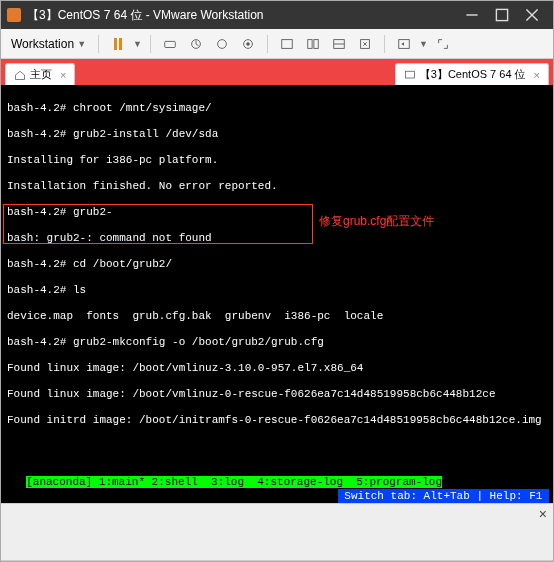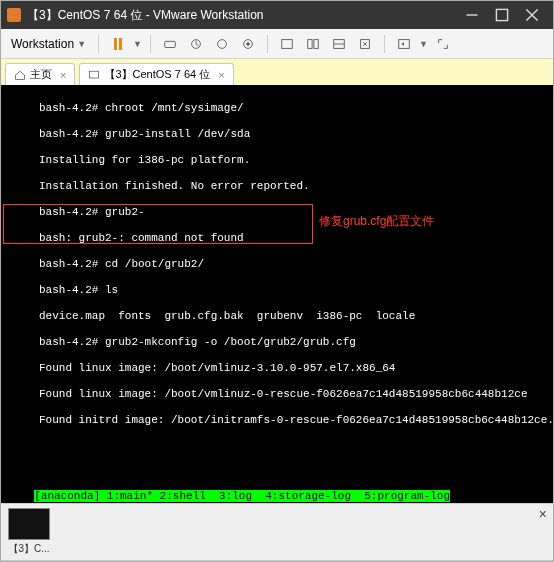--- a/index.html
+++ b/index.html
@@ -7,29 +7,29 @@
   .titlebar { background: #353535; color: #fff; height: 28px; display: flex; align-items: center; padding: 0 6px; }
   .titlebar .app-icon { width:14px; height:14px; background:#e07a2e; margin-right:6px; border-radius:2px;}
   .titlebar .title { flex:1; font-size:12px;}
   .titlebar .win-btn { width:30px; height:28px; display:flex; align-items:center; justify-content:center; color:#ddd;}
   .toolbar { height:30px; background:#f4f4f4; border-bottom:1px solid #d0d0d0; display:flex; align-items:center; padding:0 6px; gap:4px;}
   .tb-text { display:flex; align-items:center; gap:3px; padding:2px 4px;}
   .tb-sep { width:1px; height:18px; background:#ccc; margin:0 4px;}
   .tb-icon { width:22px; height:22px; display:flex; align-items:center; justify-content:center; color:#555;}
   .tb-icon svg, .win-btn svg { width:14px; height:14px; }
   .pause-bar { width:8px; height:12px; border-left:3px solid #e08a1a; border-right:3px solid #e08a1a;}
-  .tabs { height:26px; background:#fef9c3; display:flex; align-items:flex-end; padding:0 4px; gap:4px;}
+  .tabs { height:26px; background:#ef4444; display:flex; align-items:flex-end; padding:0 4px; gap:4px;justify-content:space-between;}
   .tab { background:#fff; border:1px solid #c8c8c8; border-bottom:none; padding:3px 8px; font-size:11px; display:flex; align-items:center; gap:4px; border-radius:3px 3px 0 0;}
   .tab .home-icon{ width:12px;height:12px;}
   .tab .x { color:#888; margin-left:4px;}
   .terminal { background:#000; color:#fff; font-family:"Courier New",monospace; font-size:11px; line-height:13px; padding:4px 6px; height:418px; white-space:pre; overflow:hidden; position:relative;}
-  .term-line { white-space:pre;margin-left:32px; }
+  .term-line { white-space:pre; }
   .highlight-box { position:absolute; border:1px solid #ff3b30; pointer-events:none;}
   .annotation { position:absolute; color:#ff3b30; font-family:Liberation Sans, sans-serif; font-size:12px;}
-  .status-line { position:absolute; left:16px; right:0; bottom:0; font-size:11px; line-height:14px; padding:0 4px;}
+  .status-line { position:absolute; left:8px; right:0; bottom:0; font-size:11px; line-height:14px; padding:0 4px;}
   .status-left { background:#00ff00; color:#000; display:inline;}
   .status-right { background:#0040ff; color:#fff; float:right; display:inline;}
   .thumb-strip { height:58px; background:#eee; border-top:1px solid #ccc; border-bottom:1px solid #ccc; display:flex; align-items:center; padding:4px; position:relative;}
   .thumb-close { position:absolute; top:2px; right:6px; font-size:14px; color:#444;}
   .thumb { width:48px; display:flex; flex-direction:column; align-items:center; gap:2px;}
   .thumb-img { width:42px; height:32px; background:#111; border:1px solid #888;}
   .thumb-label { font-size:10px; color:#333; white-space:nowrap; overflow:hidden; text-overflow:ellipsis; max-width:48px;}
   .status-bar { height:24px; background:#f4f4f4; border-top:1px solid #d0d0d0; display:flex; align-items:center; padding:0 6px; font-size:11px; color:#444;}
   .chev{font-size:9px;color:#666;}
 </style>
@@ -161,29 +161,26 @@
 <div class="term-line">Found linux image: /boot/vmlinuz-0-rescue-f0626ea7c14d48519958cb6c448b12ce</div>
 <div class="term-line">Found initrd image: /boot/initramfs-0-rescue-f0626ea7c14d48519958cb6c448b12ce.img</div>
 
 
 
 <div class="highlight-box" style="left:2px; top:119px; width:310px; height:40px;"></div>
 <div class="annotation" style="left:318px; top:130px;">修复grub.cfg配置文件</div>
 
 <div class="status-line">
   <span class="status-left">[anaconda] 1:main* 2:shell  3:log  4:storage-log  5:program-log</span>
+  <span class="status-right"> Switch tab: Alt+Tab | Help: F1 </span>
 </div>
 </div>
 
 <div class="thumb-strip">
   <div class="thumb-close">×</div>
-  <div class="thumb">
-    <div class="thumb-img"></div>
-    <div class="thumb-label">【3】C...</div>
-  </div>
 </div>
 
 <div class="status-bar">
   
   
   
   
   
   
   

